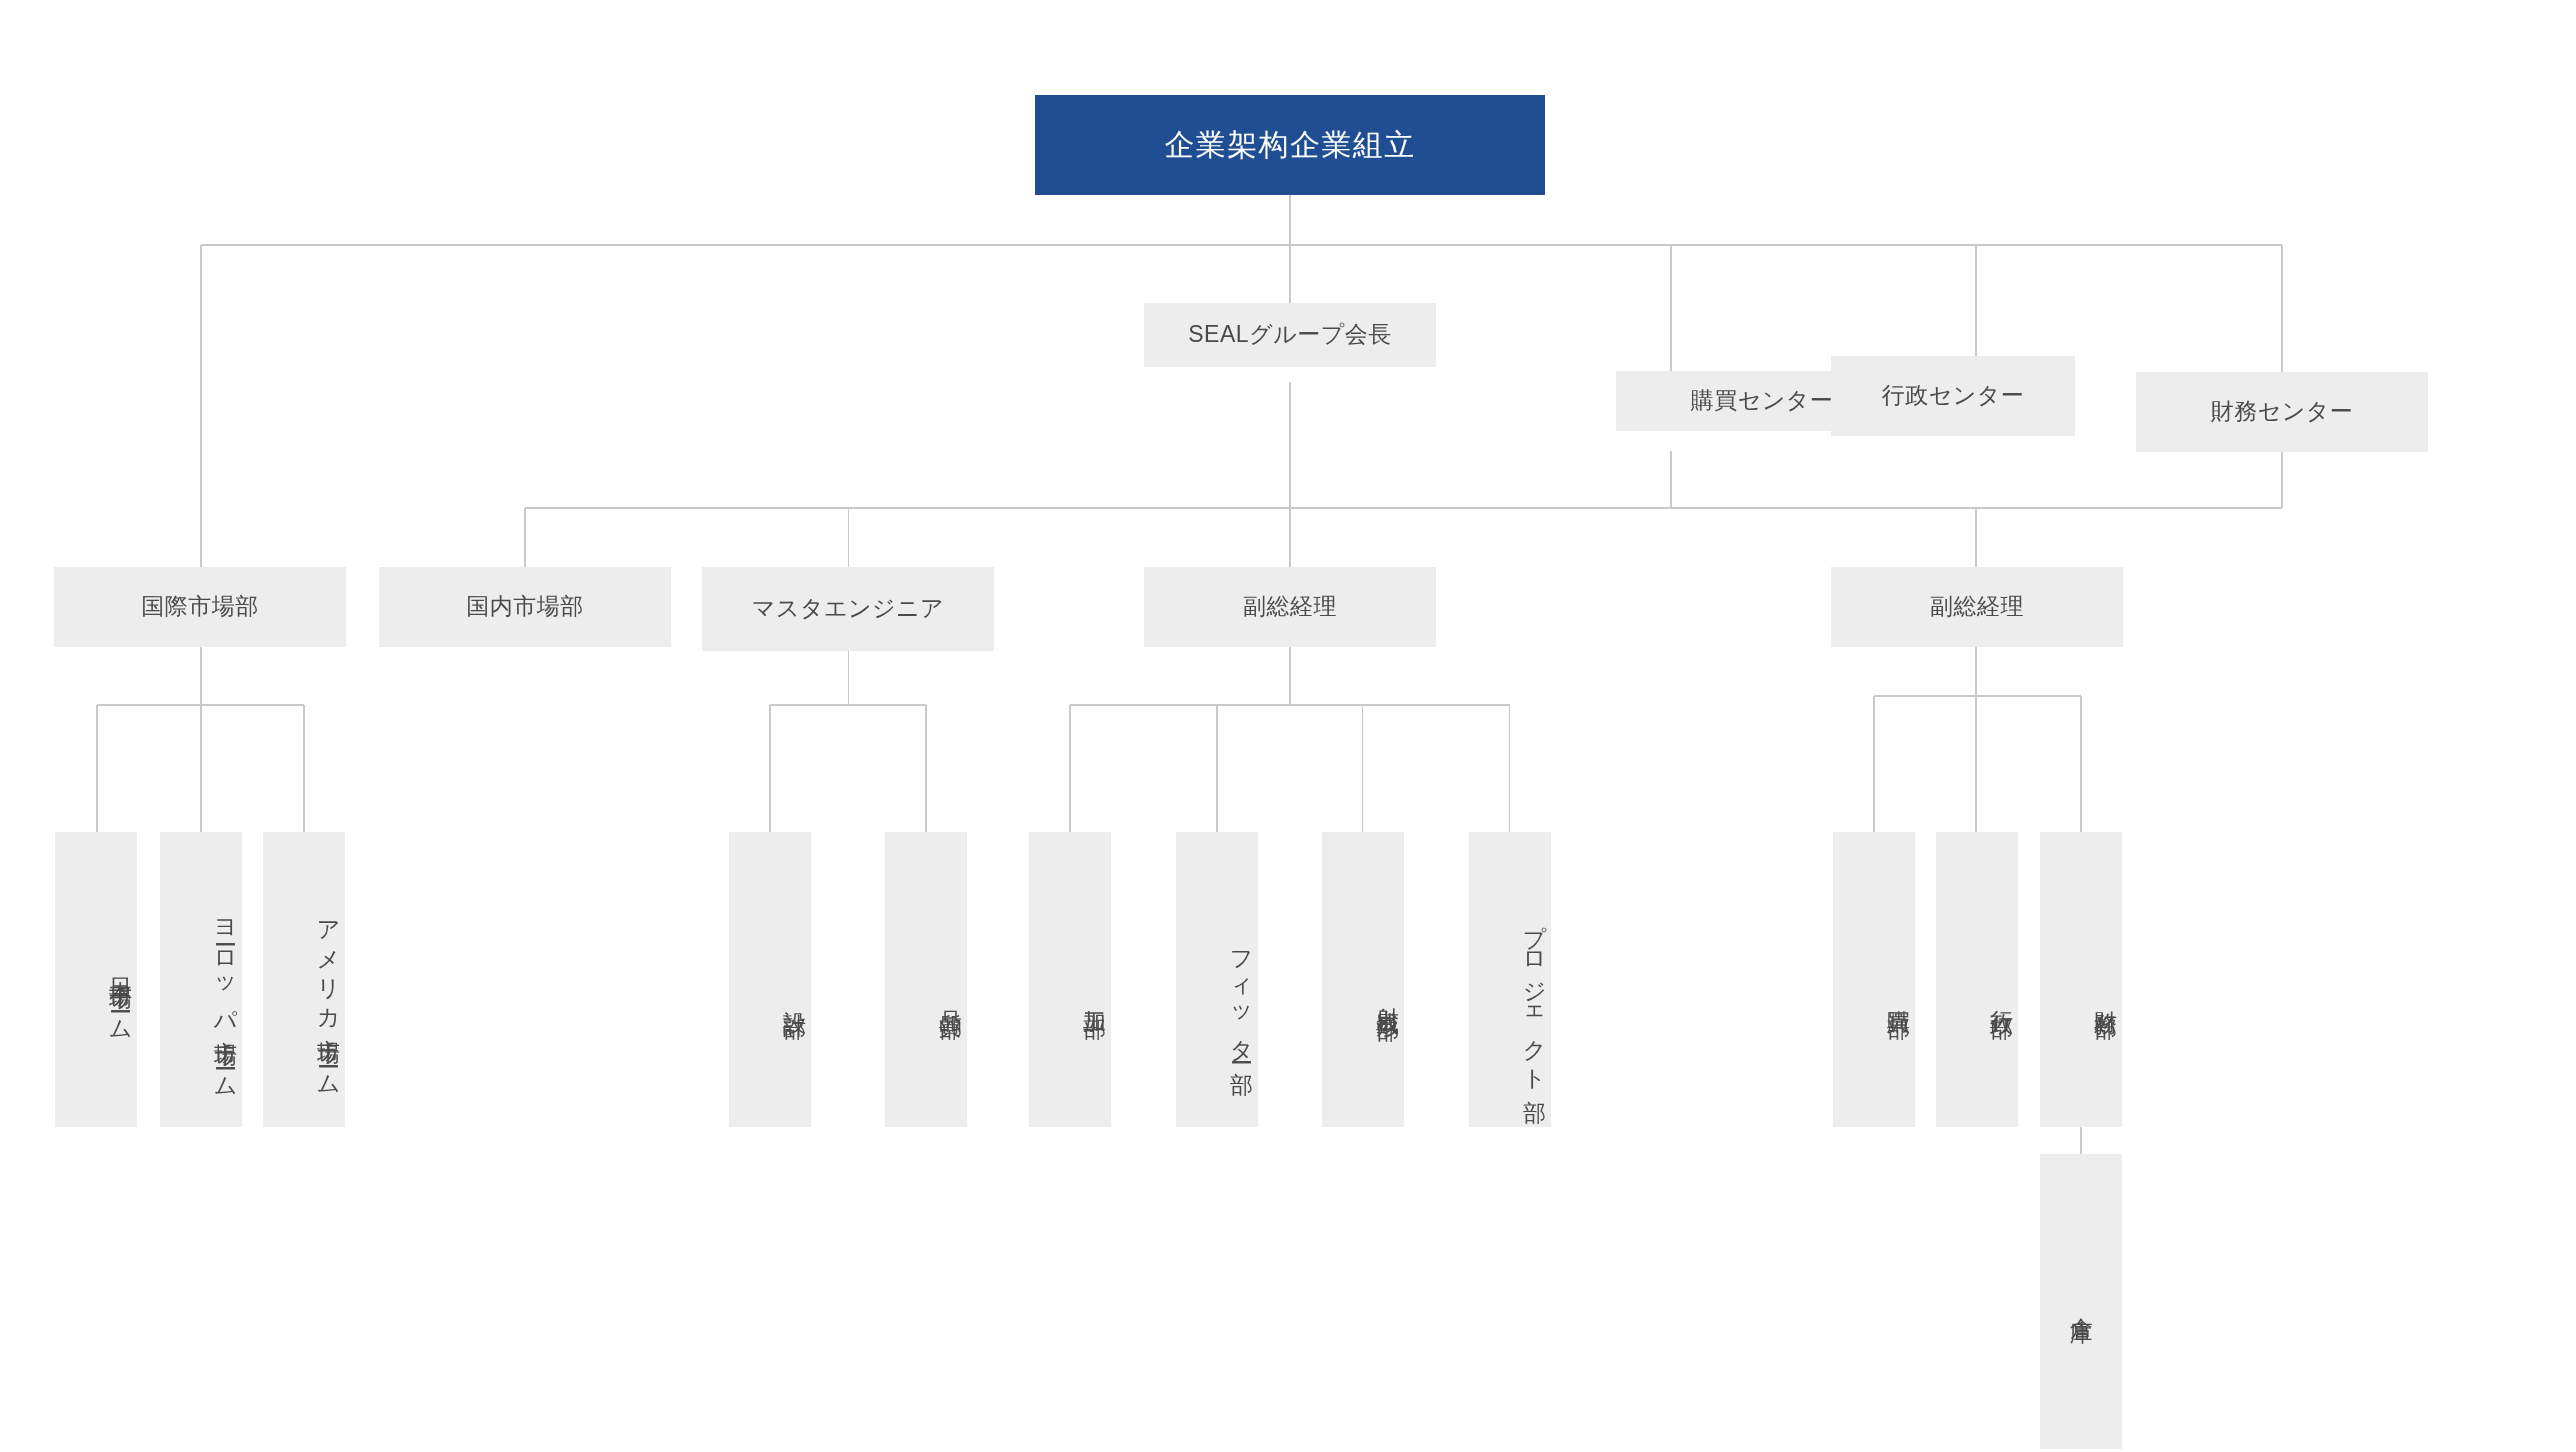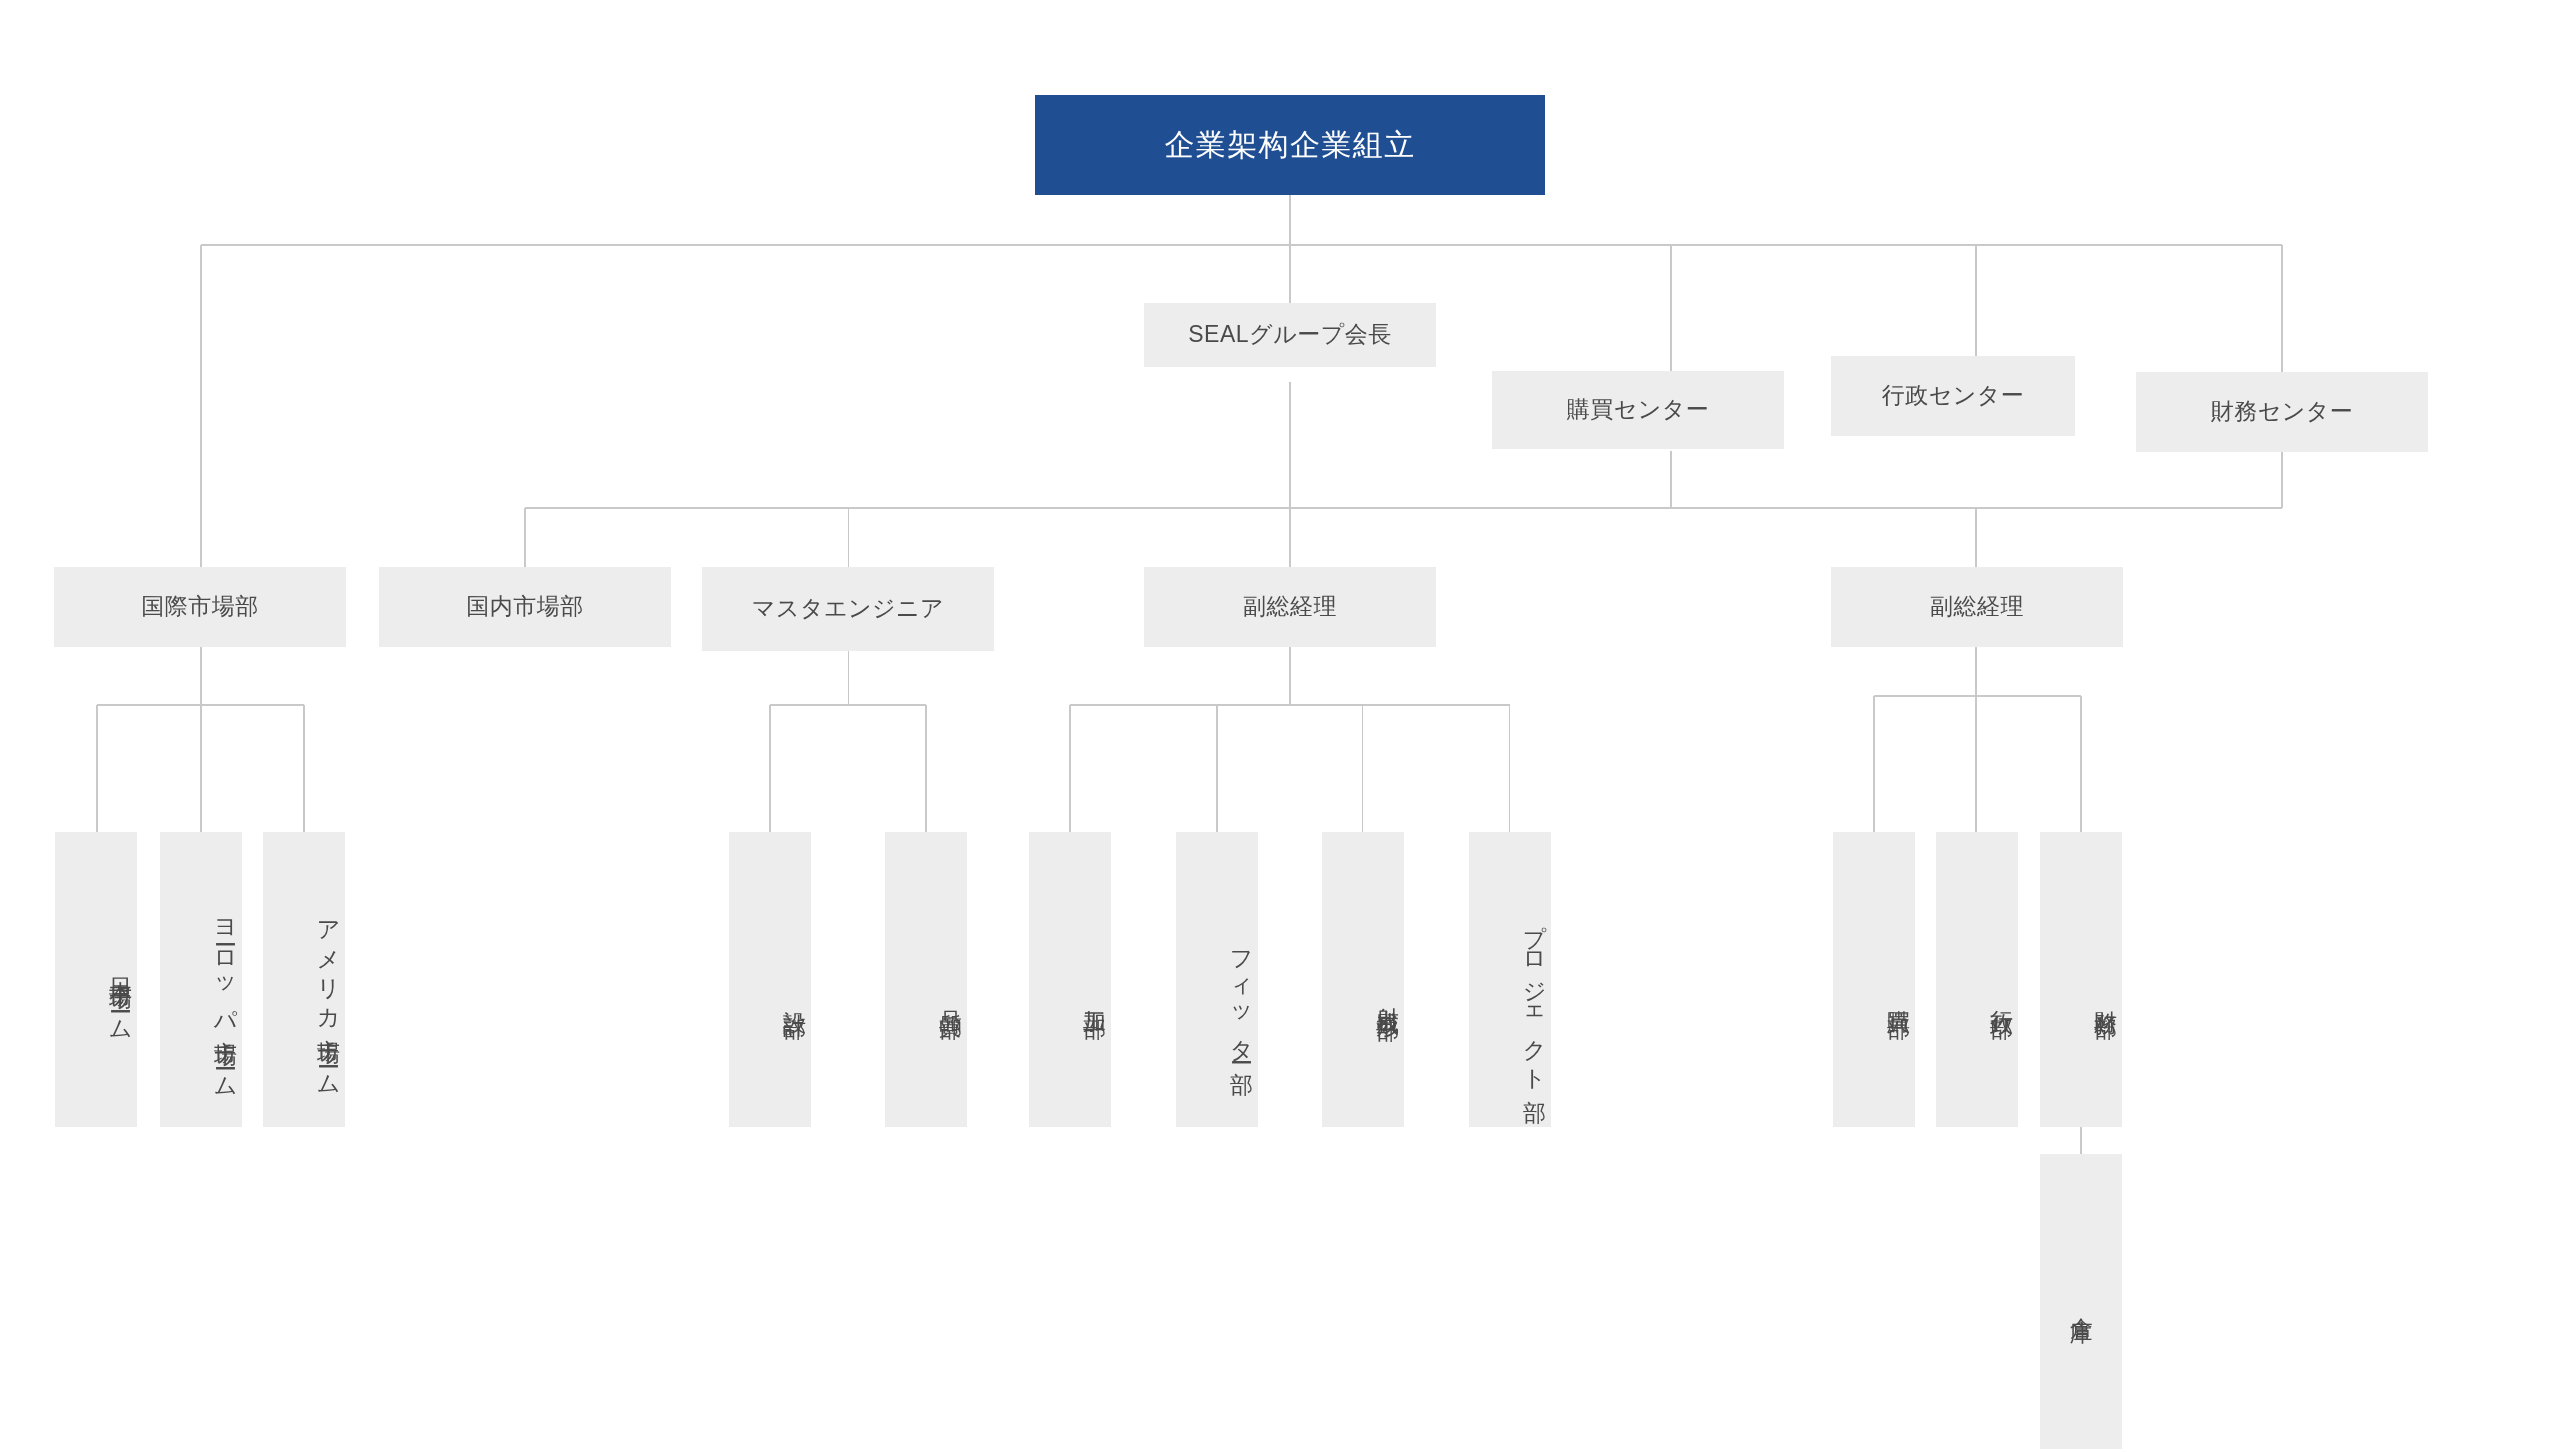--- a/index.html
+++ b/index.html
@@ -126,21 +126,21 @@
   </svg>
 
   <div class="node root" style="left:1035px; top:51px; width:510px; height:100px;">
     <span class="node-label">企業架构企業組立</span>
   </div>
 
   <div class="node mid" style="left:1144px; top:259px; width:292px; height:64px;">
     <span class="node-label">SEALグループ会長</span>
   </div>
 
-  <div class="node mid" style="left:1492px; top:327px; width:292px; height:78px;">
+  <div class="node mid" style="left:1616px; top:327px; width:292px; height:60px;">
     <span class="node-label">購買センター</span>
   </div>
   <div class="node mid" style="left:1831px; top:312px; width:244px; height:80px;">
     <span class="node-label">行政センター</span>
   </div>
   <div class="node mid" style="left:2136px; top:328px; width:292px; height:80px;">
     <span class="node-label">財務センター</span>
   </div>
 
   <div class="node mid" style="left:54px; top:523px; width:292px; height:80px;text-align:right;">

